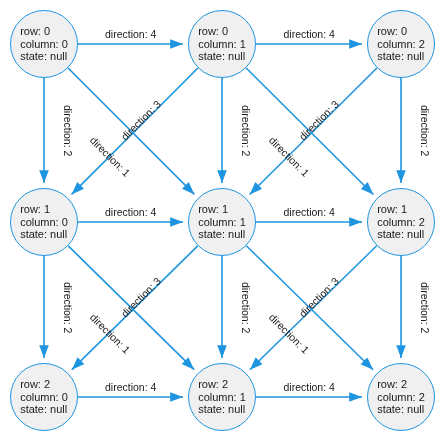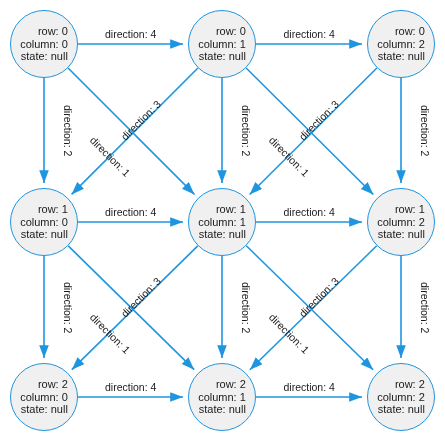--- a/index.html
+++ b/index.html
@@ -3,21 +3,21 @@
 <meta charset="utf-8">
 <style>
   html,body{margin:0;padding:0;background:#ffffff;}
   body{width:445px;height:441px;overflow:hidden;
        font-family:"Liberation Sans","DejaVu Sans",sans-serif;}
   #graph{position:relative;width:445px;height:441px;}
   svg.layer{position:absolute;left:0;top:0;width:445px;height:441px;}
   .node{position:absolute;border-radius:50%;
         display:flex;align-items:center;justify-content:center;
         box-sizing:border-box;}
-  .node-label{text-align:right;line-height:1.18;color:#1a1a1a;
+  .node-label{text-align:left;line-height:1.18;color:#1a1a1a;
               font-size:11px;white-space:nowrap;pointer-events:none;}
   .edge-label{position:absolute;font-size:10.5px;color:#1a1a1a;
               white-space:nowrap;transform-origin:0 0;}
 </style>
 </head>
 <body>
 
 <div id="graph">
   <svg class="layer" id="edge-layer" viewBox="0 0 445 441">
     <defs>

